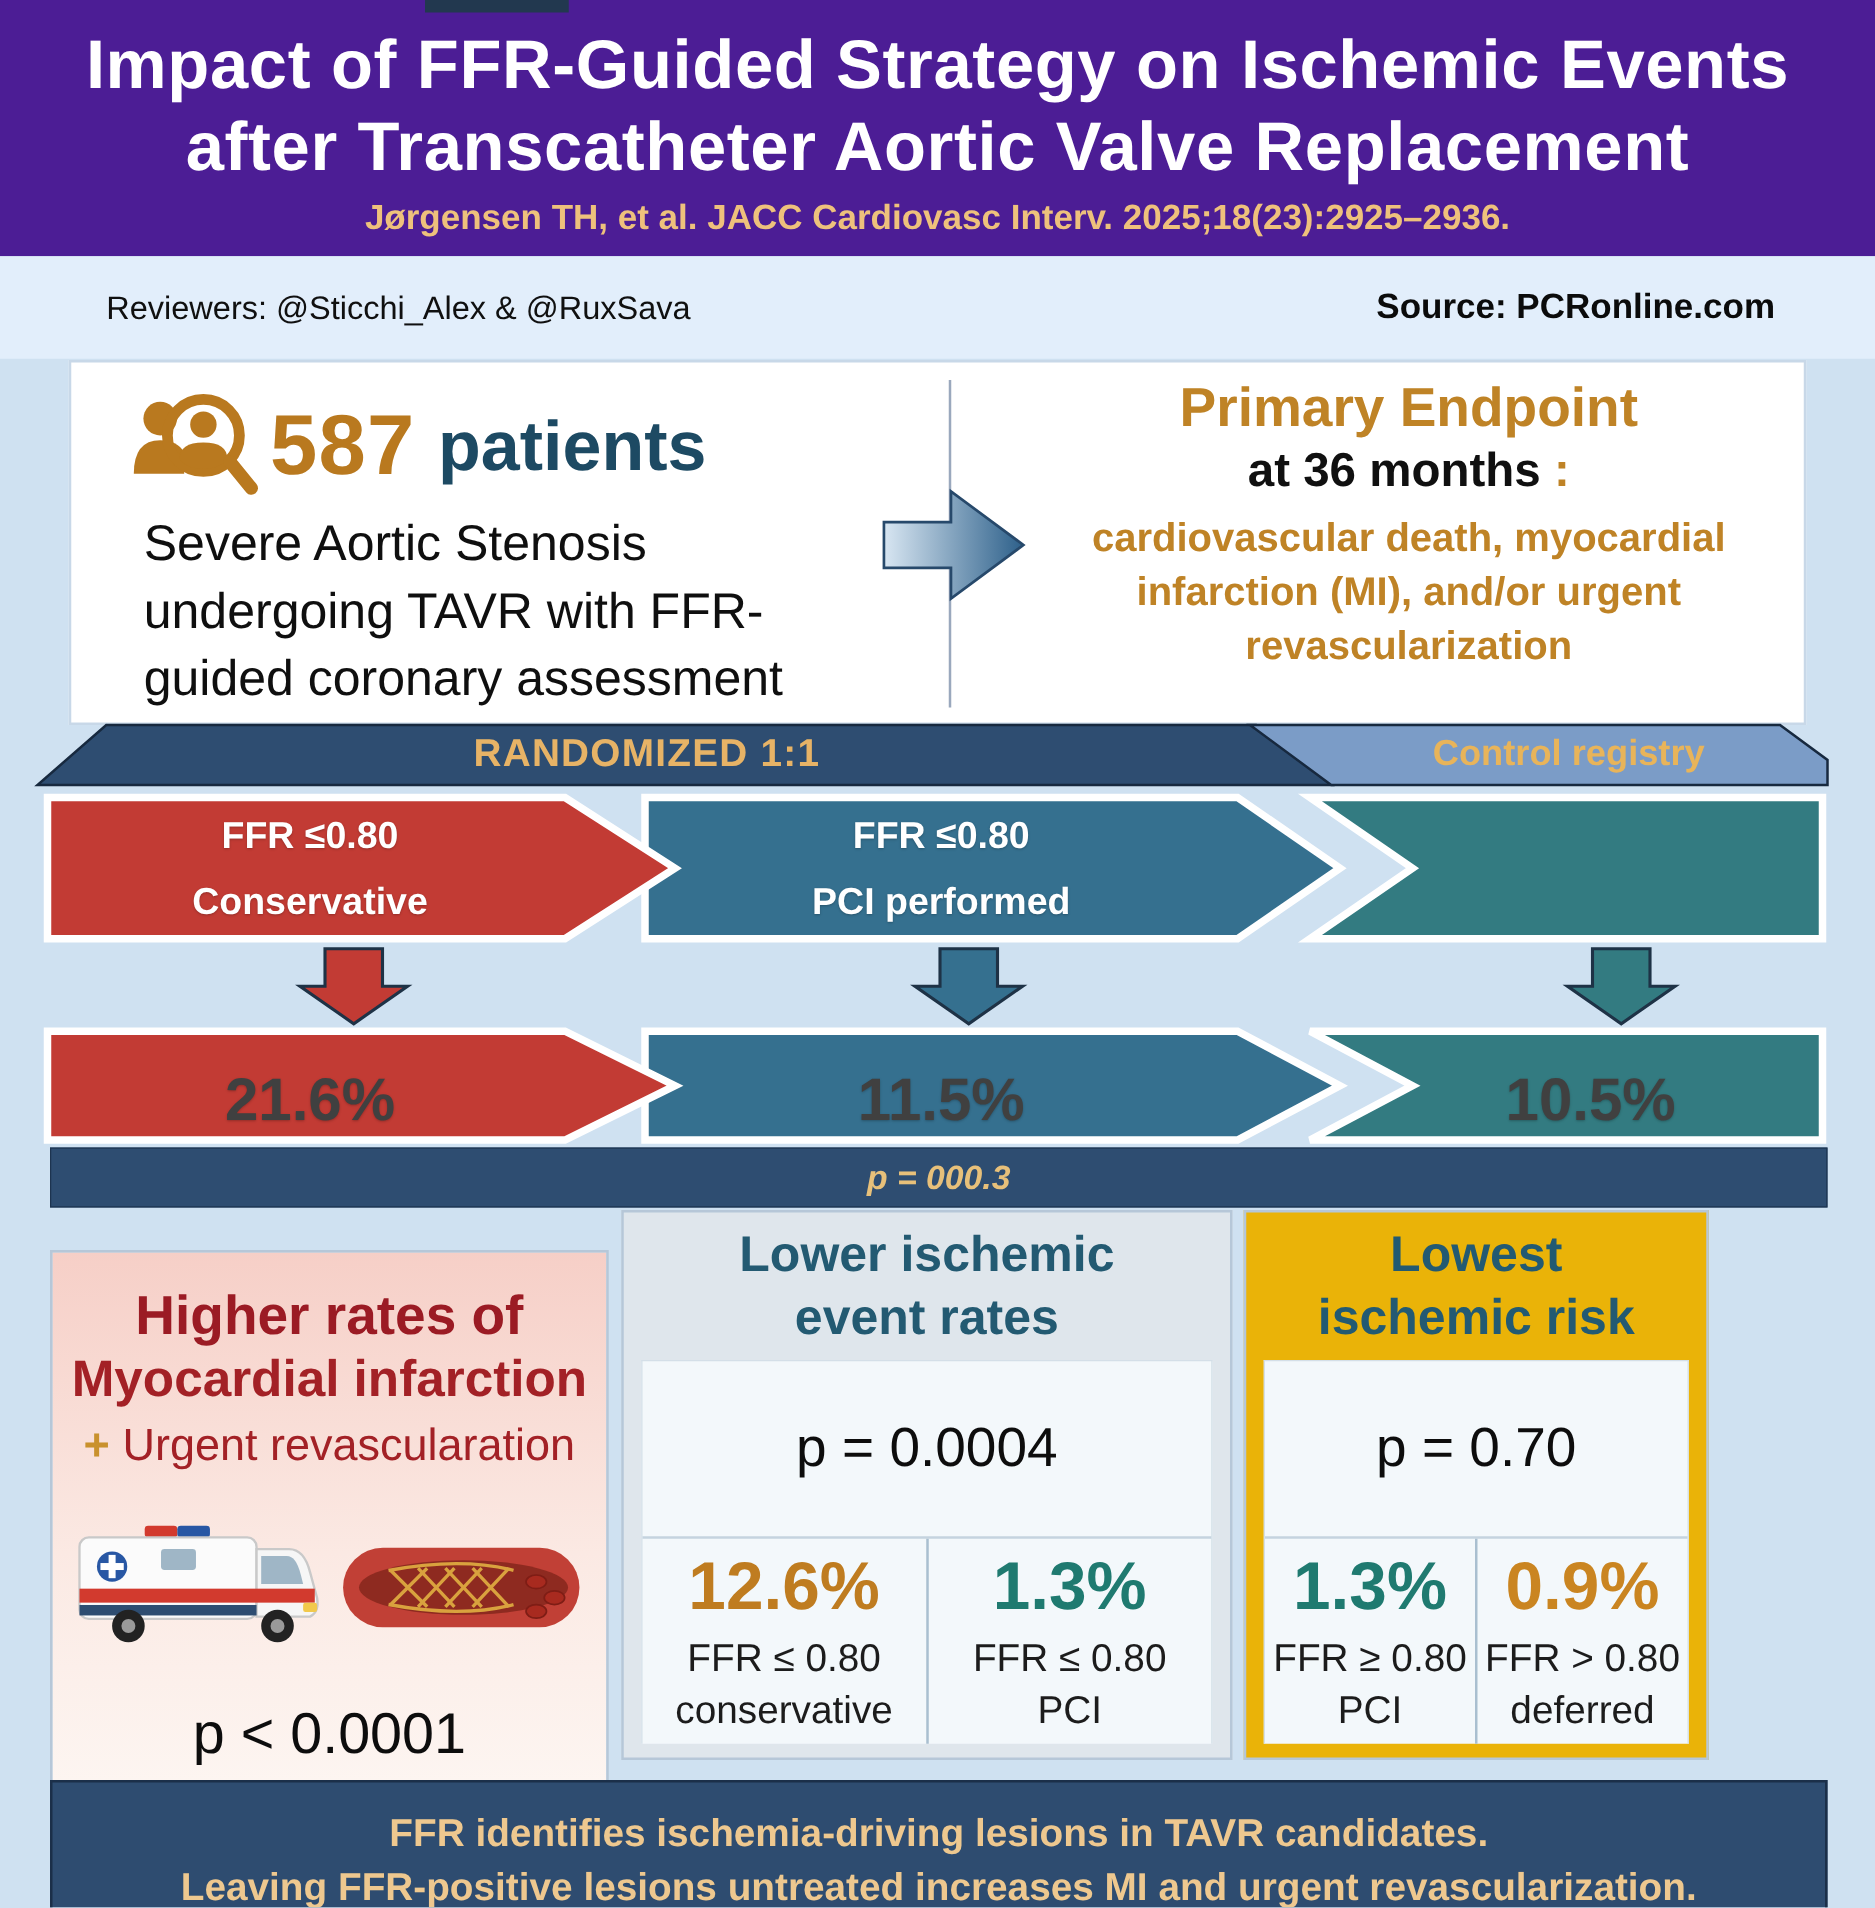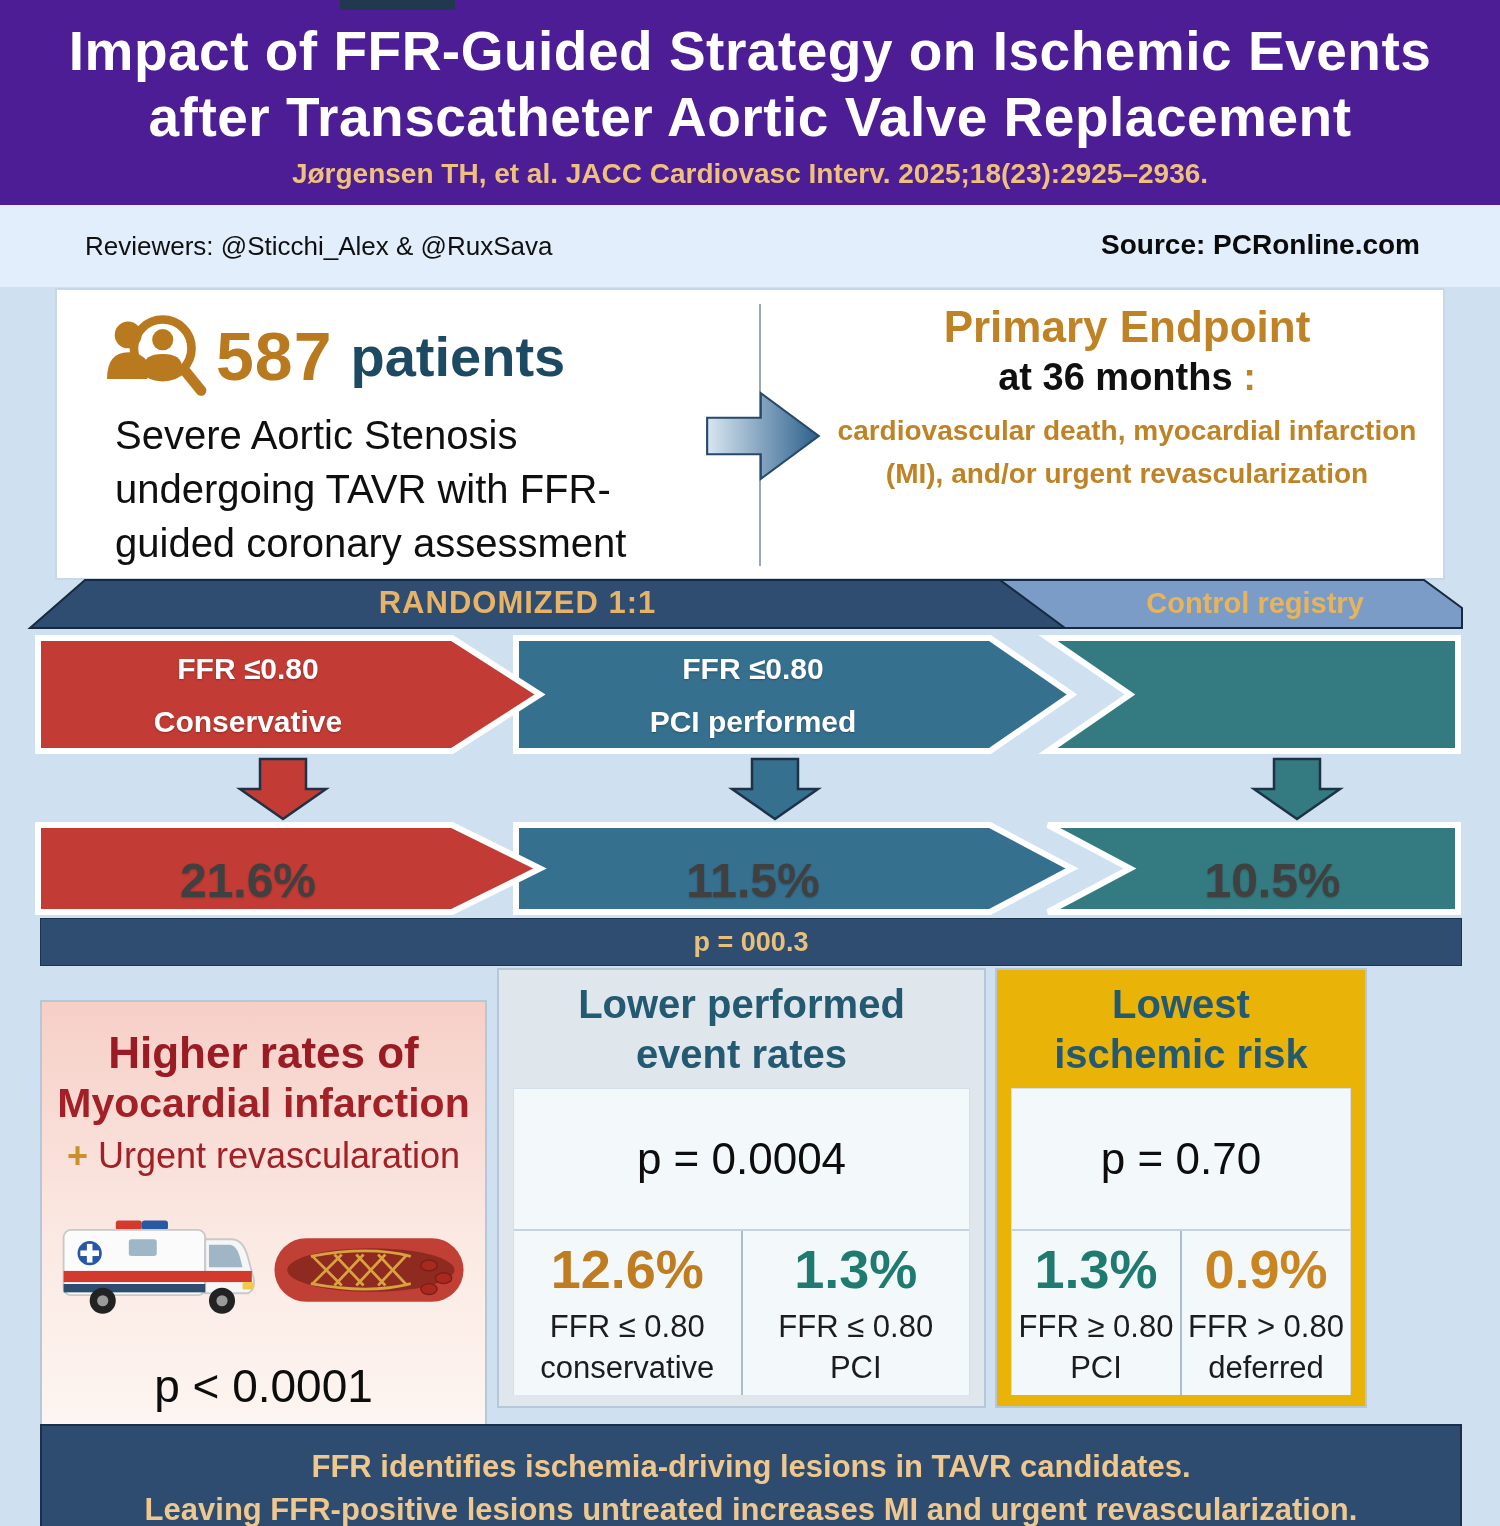--- a/index.html
+++ b/index.html
@@ -24,21 +24,21 @@
   .patients-line{position:absolute;left:45px;top:18px;display:flex;align-items:center;}
   .patients-icon{width:108px;height:96px;margin-right:6px;}
   .patients-count{font-size:68px;font-weight:700;color:#b9791f;letter-spacing:1px;}
   .patients-word{font-size:56px;font-weight:600;color:#1d4a63;margin-left:18px;}
   .study-desc{position:absolute;left:58px;top:118px;}
   .desc-line{font-size:40px;line-height:54px;color:#0f0f0f;font-weight:500;}
   .pe{position:absolute;left:760px;top:12px;width:620px;text-align:center;}
   .pe-title{font-size:44px;font-weight:600;color:#bf8326;}
   .pe-sub{font-size:38px;font-weight:600;color:#101010;margin-top:4px;}
   .pe-colon{color:#bf8326;}
-  .pe-body{margin:10px auto 0;max-width:600px;font-size:28px;line-height:43px;font-weight:600;color:#bf8326;}
+  .pe-body{margin:10px auto 0;max-width:600px;font-size:32px;line-height:43px;font-weight:600;color:#bf8326;}
   
   .rand-row{position:absolute;top:578px;left:0;width:1500px;height:52px;}
   .rand-row svg{position:absolute;inset:0;}
   .rand-left-label{position:absolute;left:30px;top:0;width:975px;height:50px;display:flex;align-items:center;justify-content:center;
                    color:#e7b366;font-size:31px;font-weight:700;letter-spacing:1px;}
   .rand-right-label{position:absolute;left:1065px;top:0;width:380px;height:50px;display:flex;align-items:center;justify-content:center;
                     color:#e8b45a;font-size:29px;font-weight:600;}
   
   .arms-row{position:absolute;top:632px;left:0;width:1500px;height:125px;}
   .arms-row svg,.pct-row svg,.down-row svg{position:absolute;inset:0;}
@@ -50,21 +50,21 @@
   .down-row{position:absolute;top:757px;left:0;width:1500px;height:64px;}
   .pct-row{position:absolute;top:821px;left:0;width:1500px;height:95px;}
   .pct-label{position:absolute;top:12px;height:95px;display:flex;align-items:center;justify-content:center;
              color:#404040;font-weight:700;font-size:48px;text-shadow:0 1px 2px rgba(0,0,0,.25);}
   .pct-label.a1{left:38px;width:420px;}
   .pct-label.a2{left:516px;width:474px;}
   .pct-label.a3{left:1085px;width:375px;}
   
   .pbar{position:absolute;top:918px;left:40px;width:1422px;height:48px;background:#2e4d71;border:1px solid #1d3450;
         box-sizing:border-box;display:flex;align-items:center;justify-content:center;}
-  .pbar-text{color:#e7c07a;font-size:27px;font-weight:700;}
+  .pbar-text{color:#e7c07a;font-size:27px;font-weight:700;font-style:italic;}
   
   .panel{position:absolute;top:968px;height:440px;border:2px solid #b6c7d8;box-sizing:border-box;}
   .panel.left{left:40px;width:447px;background:linear-gradient(180deg,#f6cfc7 0%,#fbe9e3 55%,#fdf6f2 100%);
               display:flex;flex-direction:column;align-items:center;margin-top:32px;}
   .panel.mid{left:497px;width:489px;background:#dfe6ec;}
   .panel.right{left:995px;width:372px;background:#eab308;}
   .lp-title1{margin-top:26px;font-size:44px;font-weight:700;color:#9b1b24;}
   .lp-title2{font-size:41px;font-weight:600;color:#a32126;margin-top:2px;}
   .lp-title3{font-size:36px;font-weight:500;color:#a32126;margin-top:8px;}
   .lp-plus{color:#c9912d;font-weight:700;}
@@ -231,21 +231,21 @@
           <ellipse cx="192" cy="84" rx="9" ry="6"></ellipse>
           <ellipse cx="176" cy="96" rx="9" ry="6"></ellipse>
         </g>
       </svg>
     </div>
     <div class="lp-pvalue">p &lt; 0.0001</div>
   </div>
 
   <div class="panel mid">
     <div class="panel-header">
-      <div class="panel-title-line">Lower performed</div>
+      <div class="panel-title-line">Lower ischemic</div>
       <div class="panel-title-line">event rates</div>
     </div>
     <div class="panel-card">
       <div class="panel-parea">
         <div class="panel-pvalue">p = 0.0004</div>
       </div>
       <div class="panel-stats">
         <div class="stat-col first">
           <div class="stat-value gold">12.6%</div>
           <div class="stat-label">

